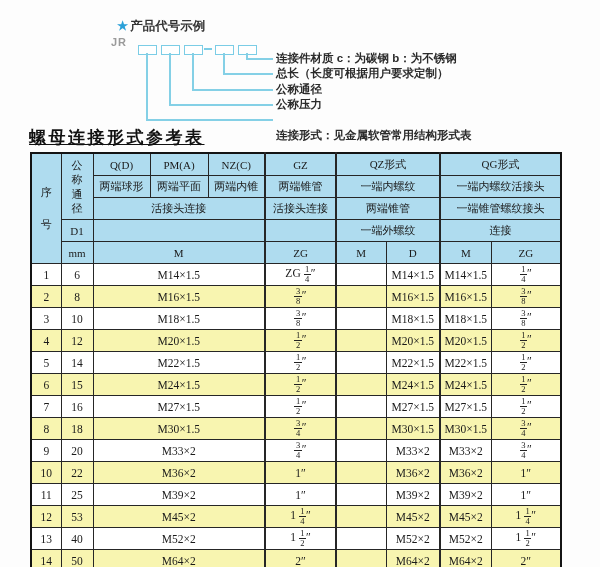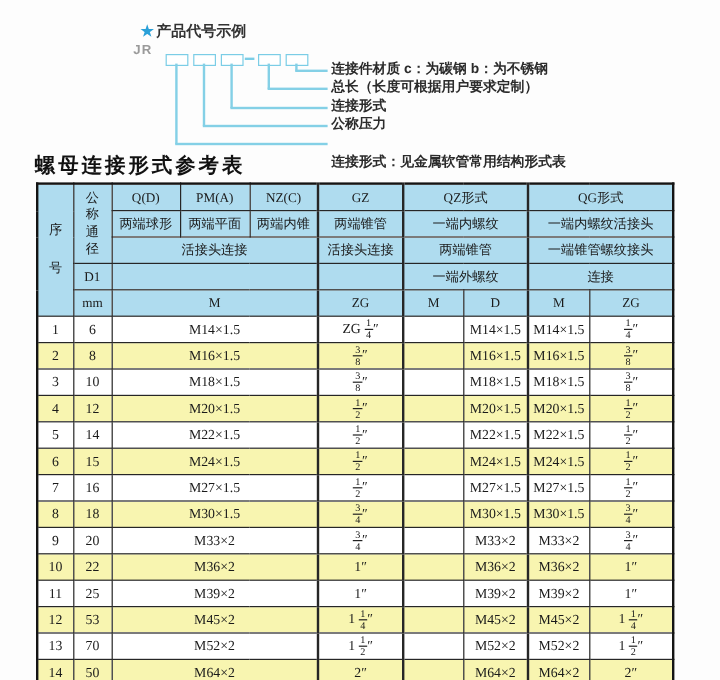--- a/index.html
+++ b/index.html
@@ -15,21 +15,21 @@
       color:#9a9a9a;font-family:"Liberation Sans",sans-serif;letter-spacing:1px;}
   .code-box{position:absolute;top:45px;width:17px;height:8px;border:1.5px solid #7bcde6;background:#fff;}
   .dash{position:absolute;left:204px;top:48px;width:8px;height:2px;background:#7bcde6;}
   .vline{position:absolute;width:1.5px;background:#84d0e6;}
   .hline{position:absolute;height:1.5px;background:#84d0e6;}
   .dlabel{position:absolute;left:276px;font-size:11.5px;font-weight:bold;color:#2b2b2b;
           font-family:"Liberation Sans",sans-serif;white-space:nowrap;line-height:15px;}
 
   
   .tbl-title{position:absolute;left:29px;top:126px;font-size:17px;font-weight:bold;
-             font-family:"DejaVu Serif",serif;letter-spacing:2.5px;color:#111;}
+             font-family:"DejaVu Serif",serif;letter-spacing:2.5px;color:#111;text-decoration:underline;}
 
   
   table{position:absolute;left:30px;top:152px;width:531px;height:406px;
         border-collapse:collapse;table-layout:fixed;border:2px solid #141414;}
   th,td{border:1px solid #262626;padding:0;text-align:center;vertical-align:middle;
         font-size:11px;font-weight:normal;overflow:hidden;white-space:nowrap;}
   thead th{background:#AFDCEF;height:21px;}
   tbody td{background:#ffffff;height:21px;font-size:11.5px;}
   tbody tr.alt td{background:#F8F5B0;}
   .gs{border-left-width:2px;}
@@ -61,21 +61,21 @@
     <div class="vline" style="left:169px;top:53px;height:52px"></div>
     <div class="vline" style="left:146px;top:53px;height:67px"></div>
     <div class="hline" style="left:246px;top:58px;width:27px"></div>
     <div class="hline" style="left:223px;top:73px;width:50px"></div>
     <div class="hline" style="left:192px;top:89px;width:81px"></div>
     <div class="hline" style="left:169px;top:104px;width:104px"></div>
     <div class="hline" style="left:146px;top:119px;width:127px"></div>
 
     <div class="dlabel" style="top:51px">连接件材质  c：为碳钢  b：为不锈钢</div>
     <div class="dlabel" style="top:66px">总长（长度可根据用户要求定制）</div>
-    <div class="dlabel" style="top:82px">连接形式</div>
+    <div class="dlabel" style="top:82px">公称通径</div>
     <div class="dlabel" style="top:97px">公称压力</div>
     <div class="dlabel" style="top:128px">连接形式：见金属软管常用结构形式表</div>
   </div>
 
   <div class="tbl-title">螺母连接形式参考表</div>
 
   <table>
     <colgroup>
       <col style="width:30px">
         <col style="width:32px">
@@ -250,21 +250,21 @@
           <td>53</td>
           <td colspan="3">M45×2</td>
           <td class="gs">1 <span class="frac"><span class="n">1</span><span class="d">4</span></span>″</td>
           <td class="gs"></td>
           <td>M45×2</td>
           <td class="gs">M45×2</td>
           <td>1 <span class="frac"><span class="n">1</span><span class="d">4</span></span>″</td>
         </tr>
         <tr>
           <td>13</td>
-          <td>70</td>
+          <td>40</td>
           <td colspan="3">M52×2</td>
           <td class="gs">1 <span class="frac"><span class="n">1</span><span class="d">2</span></span>″</td>
           <td class="gs"></td>
           <td>M52×2</td>
           <td class="gs">M52×2</td>
           <td>1 <span class="frac"><span class="n">1</span><span class="d">2</span></span>″</td>
         </tr>
         <tr class="alt">
           <td>14</td>
           <td>50</td>

